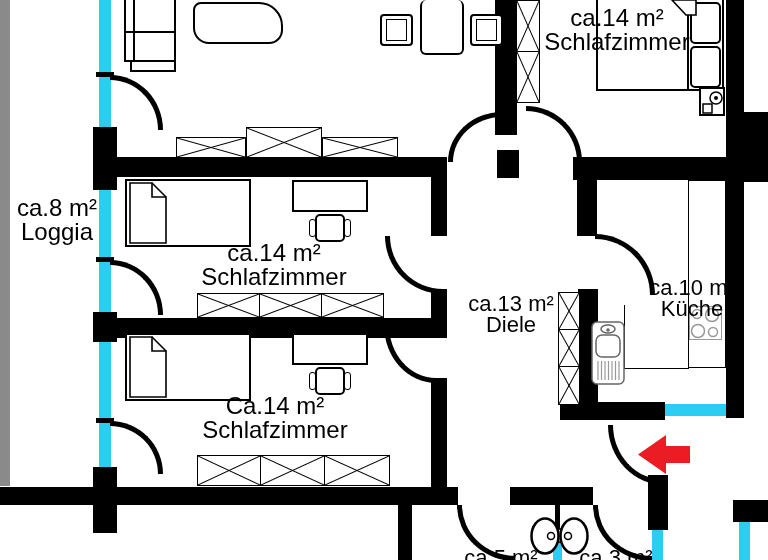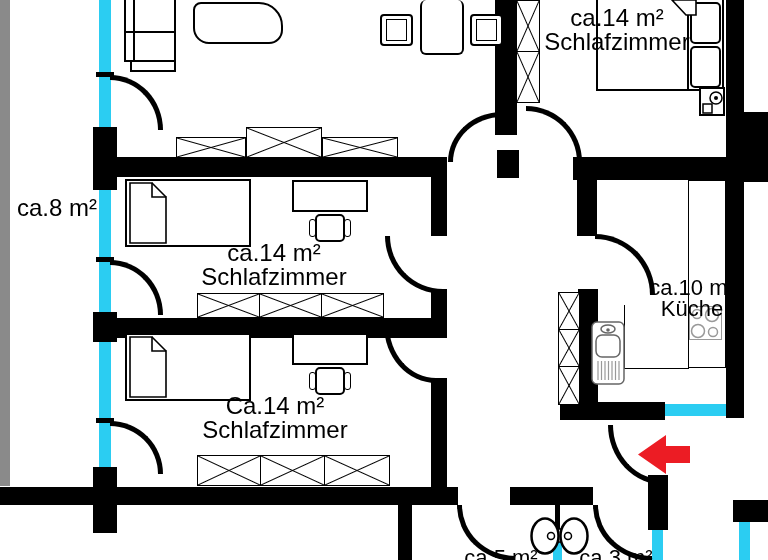--- a/index.html
+++ b/index.html
@@ -116,28 +116,33 @@
   <div class="furn thin" style="left:689px;top:306px;width:33px;height:34px;border-color:#999"></div>
 
   <div class="lbl" style="left:317px;top:55px">
   </div>
   <div class="lbl" style="left:617px;top:6px">
     <div>ca.14 m²</div>
     <div>Schlafzimmer</div>
   </div>
   <div class="lbl" style="left:57px;top:196px">
     <div>ca.8 m²</div>
+    <div>Loggia</div>
   </div>
   <div class="lbl" style="left:274px;top:241px">
     <div>ca.14 m²</div>
     <div>Schlafzimmer</div>
   </div>
   <div class="lbl" style="left:275px;top:394px">
     <div>Ca.14 m²</div>
     <div>Schlafzimmer</div>
+  </div>
+  <div class="lbl sm" style="left:511px;top:293px">
+    <div>ca.13 m²</div>
+    <div>Diele</div>
   </div>
   <div class="lbl sm" style="left:692px;top:277px">
     <div>ca.10 m²</div>
     <div>Küche</div>
   </div>
   <div class="lbl sm" style="left:501px;top:547px">
     <div>ca.5 m²</div>
   </div>
   <div class="lbl sm" style="left:616px;top:547px">
     <div>ca.3 m²</div>

